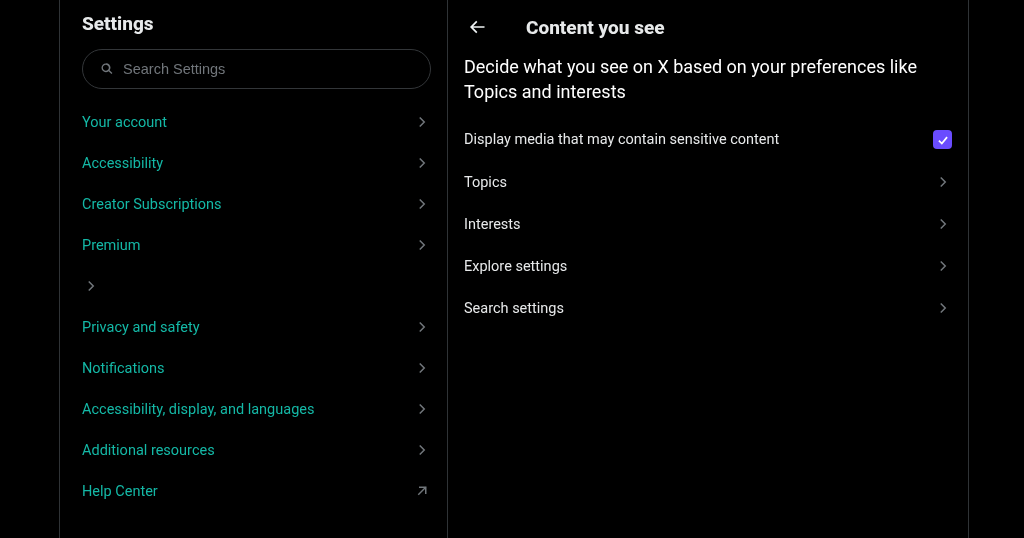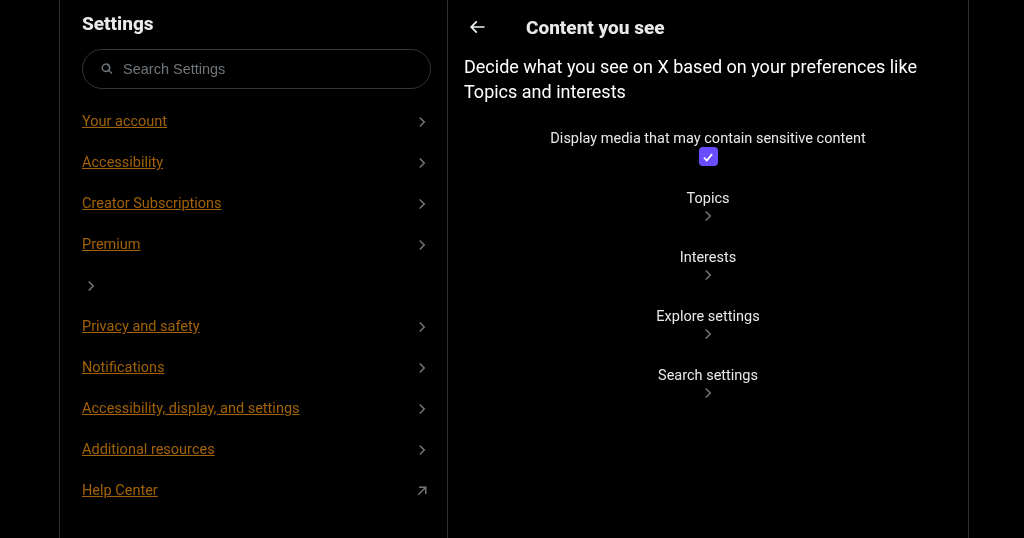--- a/index.html
+++ b/index.html
@@ -54,27 +54,26 @@
       border: none;
       outline: none;
       color: #e7e9ea;
       font-size: 14.5px;
     }
     .search-field::placeholder { color: #71767b; }
 
     .settings-list { padding-top: 6px; }
     .row-item {
       display: flex;
-      align-items: center;
+      align-items: flex-end;
       justify-content: space-between;
       padding: 11.5px 16px 11.5px 22px;
       cursor: pointer;
       font-size: 14.5px;
-      color: #a16207;
-      text-decoration: underline;
+      color: #14b8a6;
     }
     .chev { width: 18px; height: 18px; stroke: #71767b; stroke-width: 2; fill: none; }
 
     .content-header {
       display: flex;
       align-items: center;
       padding: 10px 16px 8px 12px;
       gap: 32px;
     }
     .back-btn {
@@ -94,21 +93,20 @@
     }
 
     .option-row {
       display: flex;
       align-items: center;
       justify-content: space-between;
       padding: 12px 16px 12px 16px;
       cursor: pointer;
       font-size: 14.5px;
       color: #e7e9ea;
-      flex-direction: column;
     }
     .checkbox {
       width: 19px; height: 19px;
       border-radius: 4px;
       background: #6a4cff;
       display: flex; align-items: center; justify-content: center;
       flex-shrink: 0;
     }
     .checkbox svg { width: 14px; height: 14px; stroke: #fff; stroke-width: 3; fill: none; }
     .arrow-diag { width: 18px; height: 18px; stroke: #71767b; stroke-width: 2; fill: none; }
@@ -164,21 +162,21 @@
           <polyline points="9 6 15 12 9 18"></polyline>
         </svg>
     </div>
     <div class="row-item">
       <span>Notifications</span>
       <svg class="chev" viewBox="0 0 24 24">
           <polyline points="9 6 15 12 9 18"></polyline>
         </svg>
     </div>
     <div class="row-item">
-      <span>Accessibility, display, and settings</span>
+      <span>Accessibility, display, and languages</span>
       <svg class="chev" viewBox="0 0 24 24">
           <polyline points="9 6 15 12 9 18"></polyline>
         </svg>
     </div>
     <div class="row-item">
       <span>Additional resources</span>
       <svg class="chev" viewBox="0 0 24 24">
           <polyline points="9 6 15 12 9 18"></polyline>
         </svg>
     </div>

